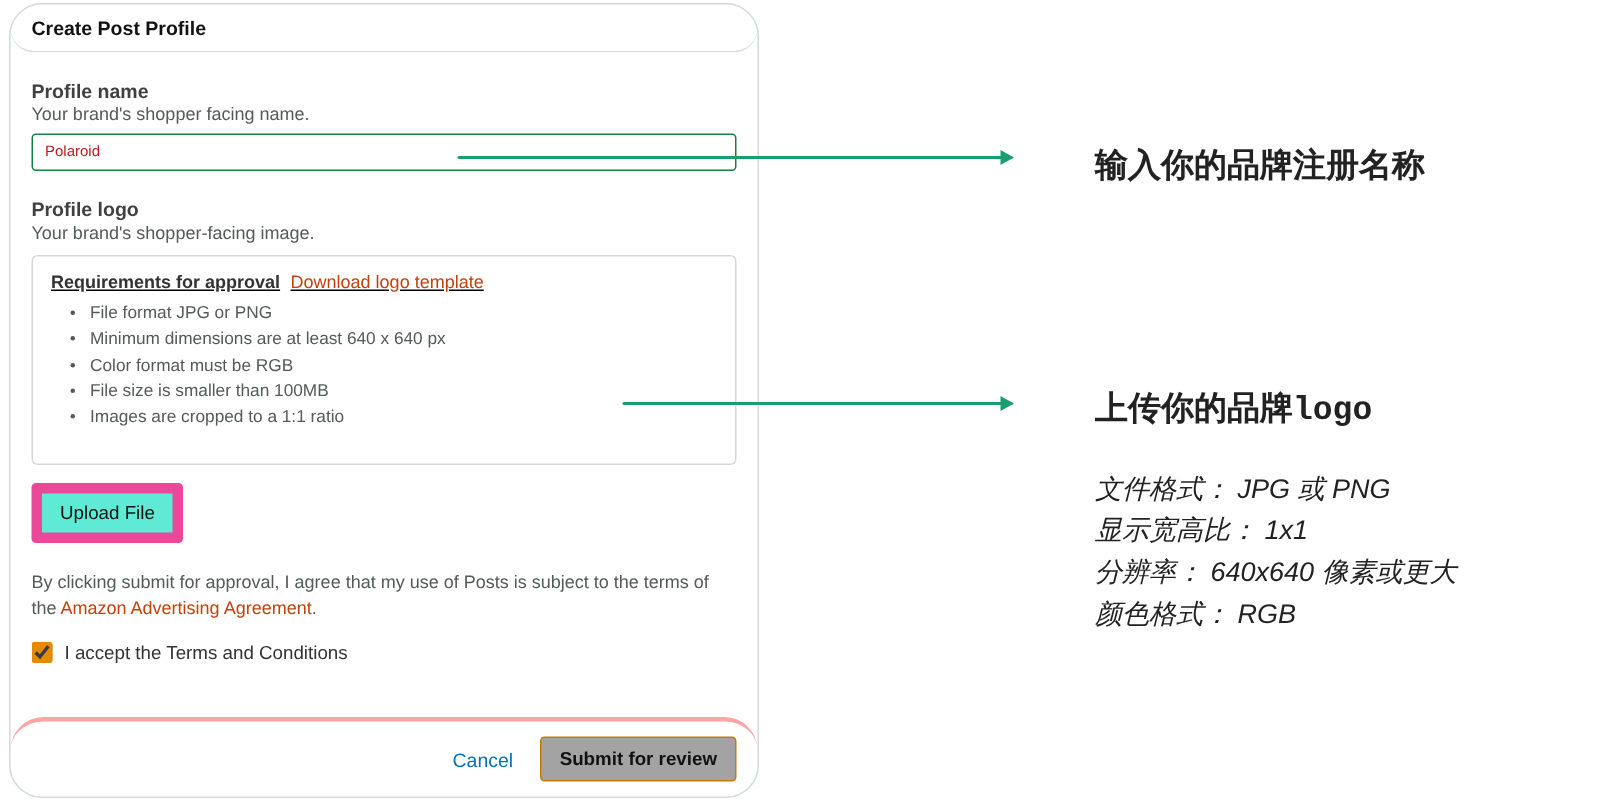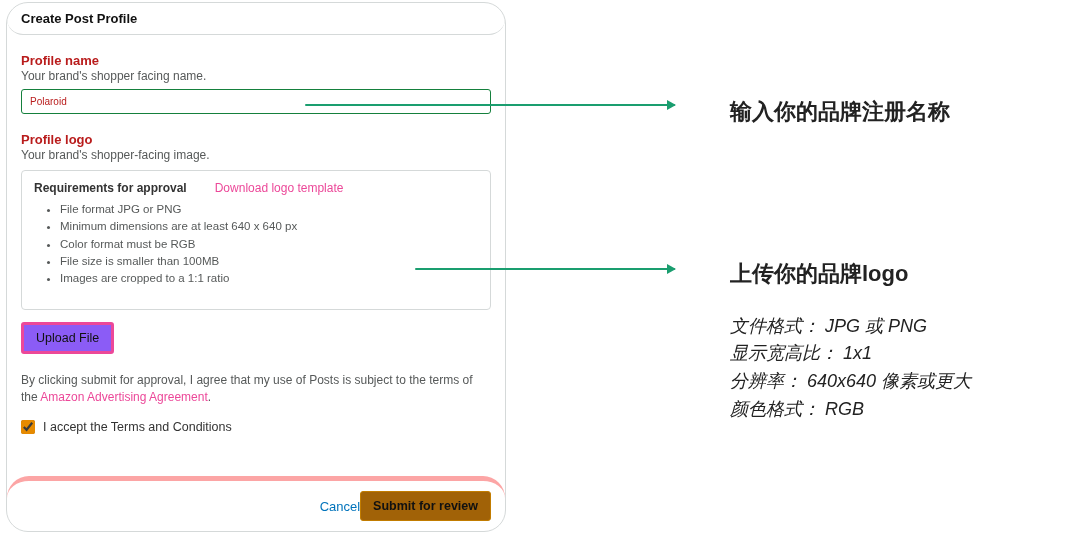--- a/index.html
+++ b/index.html
@@ -29,21 +29,21 @@
     color: #111;
   }
   .panel-body {
     padding: 18px 14px 6px 14px;
     flex: 1 1 auto;
     overflow: hidden;
   }
   .section-title {
     font-weight: 700;
     font-size: 13px;
-    color: #b91c1c;
+    color: #404040;
     margin-bottom: 1px;
   }
   .section-sub {
     font-size: 12px;
     color: #565959;
     margin-bottom: 6px;
   }
   .text-input {
     width: 100%;
     border: 1px solid #15803d;
@@ -55,30 +55,31 @@
   }
   .logo-section .section-sub { margin-bottom: 8px; }
   .req-box {
     border: 1px solid #d5d9d9;
     border-radius: 4px;
     padding: 10px 12px 12px 12px;
   }
   .req-head {
     display: flex;
     align-items: center;
-    gap: 28px;
+    gap: 7px;
     margin-bottom: 6px;
+    text-decoration: underline;
   }
   .req-title {
     font-weight: 700;
     font-size: 12px;
     color: #333;
   }
   .link {
-    color: #ec4899;
+    color: #c2410c;
     font-size: 12px;
     text-decoration: none;
     cursor: pointer;
   }
   .req-list {
     list-style: disc;
     padding-left: 26px;
     margin-bottom: 10px;
   }
   .req-list li {
@@ -115,22 +116,22 @@
     font-size: 12px;
     color: #444;
   }
   .file-info .fmeta {
     font-size: 11.5px;
     color: #565959;
     line-height: 1.3;
   }
   .upload-btn {
     margin-top: 12px;
-    border: 3px solid #ec4899;
-    background: #8b5cf6;
+    border: 7px solid #ec4899;
+    background: #5eead4;
     border-radius: 3px;
     padding: 6px 12px;
     font-size: 12.5px;
     color: #111;
     cursor: pointer;
   }
   .agree-row {
     font-size: 12px;
     color: #565959;
     margin-top: 18px;
@@ -142,33 +143,34 @@
     align-items: center;
     gap: 8px;
     font-size: 12.5px;
     color: #333;
   }
   .terms-row input {
     width: 14px; height: 14px;
     accent-color: #e68a00;
   }
   .panel-footer {
-    border-top: 5px solid #fca5a5;
+    border-top: 3px solid #fca5a5;
     padding: 10px 14px;
     display: flex;
     justify-content: flex-end;
     align-items: center;
+    gap: 18px;
   }
   .cancel-link {
     color: #0073bb;
     font-size: 13px;
     cursor: pointer;
   }
   .submit-btn {
-    background: #a16207;
+    background: #a3a3a3;
     border: 1px solid #c27c00;
     border-radius: 3px;
     padding: 7px 12px;
     font-size: 12.5px;
     font-weight: 700;
     color: #111;
     cursor: pointer;
   }
 
   
@@ -190,20 +192,21 @@
   .arrow2 { left: 415px; top: 268px; width: 260px; }
 
   .anno {
     position: absolute;
     color: #222;
   }
   .anno-title {
     font-size: 22px;
     font-weight: 700;
     line-height: 1.3;
+    font-family: Liberation Mono, monospace;
   }
   .anno1 { left: 730px; top: 98px; }
   .anno2 { left: 730px; top: 260px; }
   .anno-list {
     margin-top: 24px;
     font-size: 18px;
     color: #222;
     line-height: 1.55;
     font-style: italic;
   }

